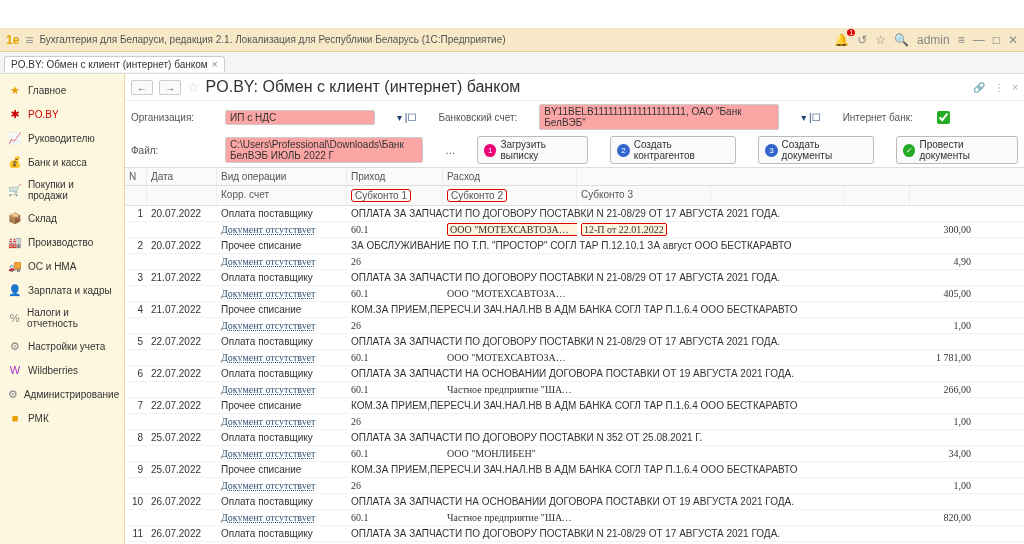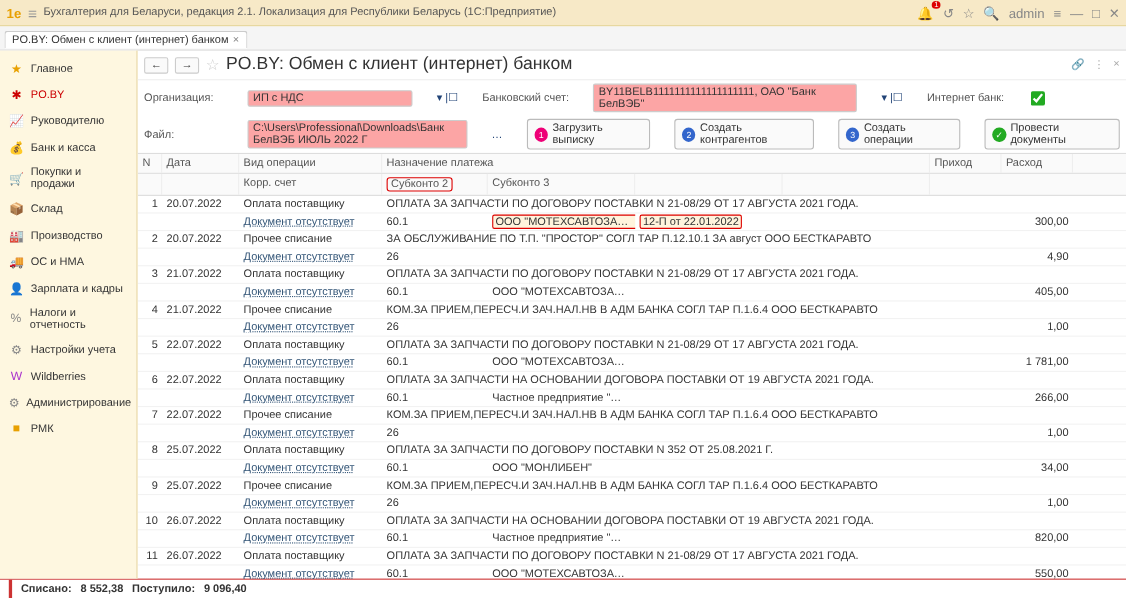--- a/index.html
+++ b/index.html
@@ -1,17 +1,17 @@
 <!DOCTYPE html>
 <html><head>
 <meta charset="utf-8">
 <style>
 * { box-sizing: border-box; margin: 0; padding: 0; }
 body { font-family: Arial, sans-serif; font-size: 10px; background: #fff; color: #333; width: 1024px; height: 544px; overflow: hidden; }
-.titlebar { background: #f7e9c7; height: 24px; display: flex; align-items: center; padding: 0 6px; border-bottom: 1px solid #e0d090; }
+.titlebar { background: #f7e9c7; height: 24px; display: flex; align-items: center; padding: 0 6px; border-bottom: 1px solid #e0d090; margin-top: 28px; }
 .titlebar .tb-left { display: flex; align-items: center; gap: 6px; }
 .logo1c { color: #e8a000; font-weight: bold; font-size: 12px; }
 .burger { cursor: pointer; color: #999; font-size: 14px; }
 .tb-title { color: #555; }
 .tb-right { margin-left: auto; display: flex; align-items: center; gap: 8px; color: #888; }
 .tb-right span { cursor: pointer; font-size: 12px; }
 .bell { position: relative; color: #6a0; }
 .bell .badge { position: absolute; top: -4px; right: -6px; background: #d00; color: #fff; border-radius: 50%; font-size: 7px; padding: 0 2px; }
 .tabbar { background: #f5f5f5; border-bottom: 1px solid #ddd; height: 22px; display: flex; align-items: center; }
 .tab { background: #fff; border: 1px solid #ccc; border-bottom: none; border-radius: 3px 3px 0 0; padding: 2px 6px; margin: 2px 2px 0 4px; display: flex; align-items: center; gap: 4px; }
@@ -31,21 +31,21 @@
 .form-row label { color: #555; min-width: 72px; }
 .input { border: 1px solid #ccc; border-radius: 2px; padding: 1px 4px; background: #fca5a5; }
 .link-btn { color: #247; cursor: pointer; }
 .btn { border: 1px solid #bbb; border-radius: 3px; padding: 2px 6px; background: #fafafa; display: inline-flex; align-items: center; gap: 4px; cursor: pointer; }
 .step-num { display: inline-flex; width: 13px; height: 13px; border-radius: 50%; color: #fff; align-items: center; justify-content: center; font-size: 8px; }
 .s1 { background: #e07; } .s2 { background: #36c; } .s3 { background: #36c; } .s4 { background: #2a2; }
 .grid { flex: 1; overflow-y: auto; overflow-x: hidden; border-top: 1px solid #ddd; position: relative; }
 .ghead { display: grid; grid-template-columns: 22px 70px 130px 96px 134px 134px 134px 65px 65px; background: #fafafa; border-bottom: 1px solid #ddd; }
 .ghead > div { padding: 3px 4px; border-right: 1px solid #eee; color: #555; position: relative; }
 .hl { border: 1.5px solid #d00; border-radius: 3px; padding: 0 3px; display: inline-block; }
-.grow { display: grid; grid-template-columns: 22px 70px 130px 96px 134px 134px 134px 65px 65px; border-bottom: 1px solid #f2f2f2; }
+.grow { display: grid; grid-template-columns: 22px 70px 130px 96px 134px 134px 134px 65px 65px; border-bottom: 1px solid #f2f2f2; font-family: Liberation Serif, serif; }
 .grow > div { padding: 2px 4px; white-space: nowrap; overflow: hidden; text-overflow: ellipsis; }
 .grow2 { display: grid; grid-template-columns: 22px 70px 130px 96px 500px; border-bottom: 1px solid #f2f2f2; }
 .grow2 > div { padding: 2px 4px; white-space: nowrap; overflow: hidden; }
 .docmiss { color: #357; text-decoration: underline dotted; cursor: pointer; }
 .num { text-align: right; }
 .hlcell { border: 1.5px solid #d00; border-radius: 2px; padding: 0 2px; background: #fff4dd; }
 .footer { height: 18px; border-top: 1px solid #c33; display: flex; align-items: center; padding: 0 8px; gap: 8px; font-weight: bold; }
 .footer .sep { width: 3px; height: 100%; background: #c33; }
 input[type=checkbox] { accent-color: #2a2; }
 </style>
@@ -169,41 +169,41 @@
       <span class="btn">
           <span class="step-num s1">1</span>
           <span>Загрузить выписку</span>
         </span>
       <span class="btn">
           <span class="step-num s2">2</span>
           <span>Создать контрагентов</span>
         </span>
       <span class="btn">
           <span class="step-num s3">3</span>
-          <span>Создать операции</span>
+          <span>Создать документы</span>
         </span>
       <span class="btn">
           <span class="step-num s4">✓</span>
           <span>Провести документы</span>
         </span>
     </div>
 
     <div class="grid">
       <div class="ghead">
         <div>N</div>
         <div>Дата</div>
         <div>Вид операции</div>
-        <div style="grid-column: span 4">Назначение платежа</div>
         <div>Приход</div>
         <div>Расход</div>
       </div>
       <div class="ghead">
         <div></div>
           <div></div>
         <div>Корр. счет</div>
+        <div><span class="hl">Субконто 1</span></div>
         <div><span class="hl">Субконто 2</span></div>
         <div>Субконто 3</div>
         <div></div>
           <div></div>
       </div>
       <div id="rows">
           <div class="grow2">
             <div class="num">1</div>
             <div>20.07.2022</div>
             <div>Оплата поставщику</div>

